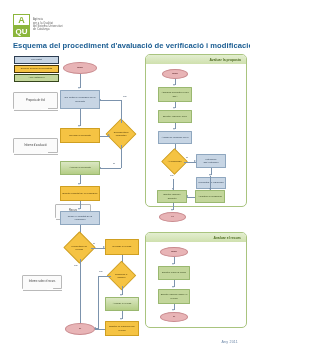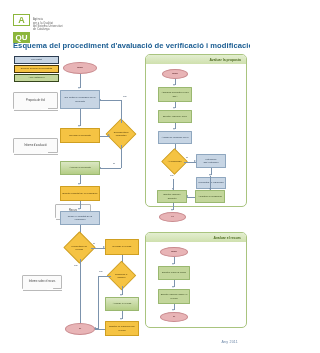--- a/index.html
+++ b/index.html
@@ -7,21 +7,21 @@
     width:250px;height:353px;background:#ffffff;
     font-family:"Liberation Sans","DejaVu Sans",sans-serif;
     overflow:hidden;position:relative;
   }
   
   .logo{position:absolute;left:13px;top:14px;display:flex;align-items:center;gap:3px;}
   .logo-mark{width:17px;height:22px;display:flex;flex-direction:column;}
   .logo-a{flex:1;background:#ffffff;border:1px solid #8cb63c;color:#8cb63c;
           font-size:9px;font-weight:bold;line-height:10px;text-align:center;}
   .logo-qu{flex:1;background:#8cb63c;color:#ffffff;font-size:8px;font-weight:bold;
-           line-height:11px;text-align:center;margin-top:6px;}
+           line-height:11px;text-align:center;}
   .logo-txt{display:flex;flex-direction:column;justify-content:center;}
   .logo-txt span{font-size:2.6px;color:#5a5a5a;line-height:3.4px;letter-spacing:.1px;white-space:nowrap;}
   .title{position:absolute;left:13px;top:41px;font-size:7.6px;font-weight:bold;
          color:#1b5d92;letter-spacing:.05px;white-space:nowrap;}
   .footer{position:absolute;right:12px;bottom:9px;font-size:3.6px;color:#6b86a8;letter-spacing:.2px;}
 
   
   .canvas{position:absolute;left:0;top:52px;width:250px;height:250px;}
   .node{position:absolute;box-sizing:border-box;display:flex;align-items:center;
         justify-content:center;text-align:center;font-size:2.5px;line-height:3.1px;

